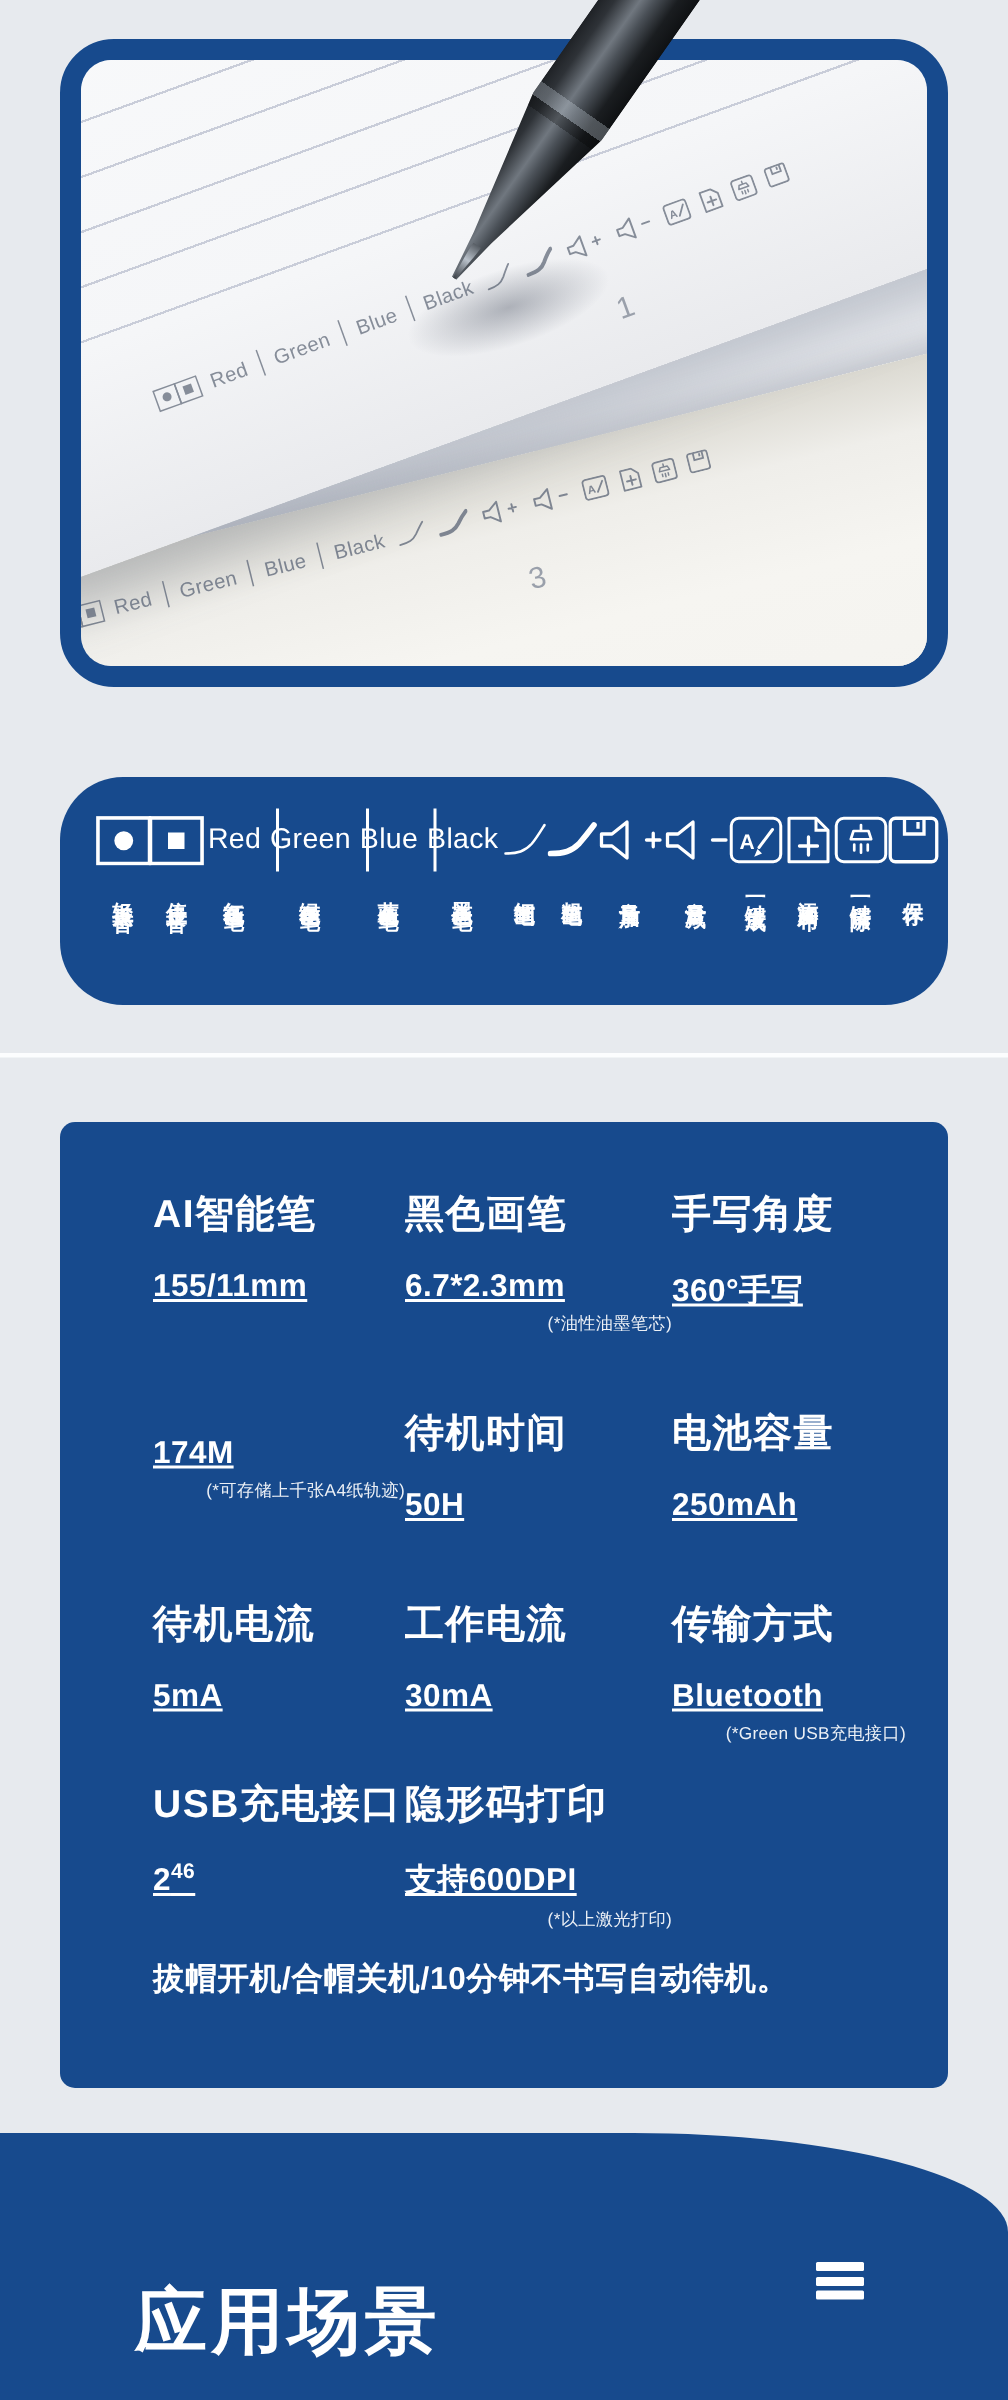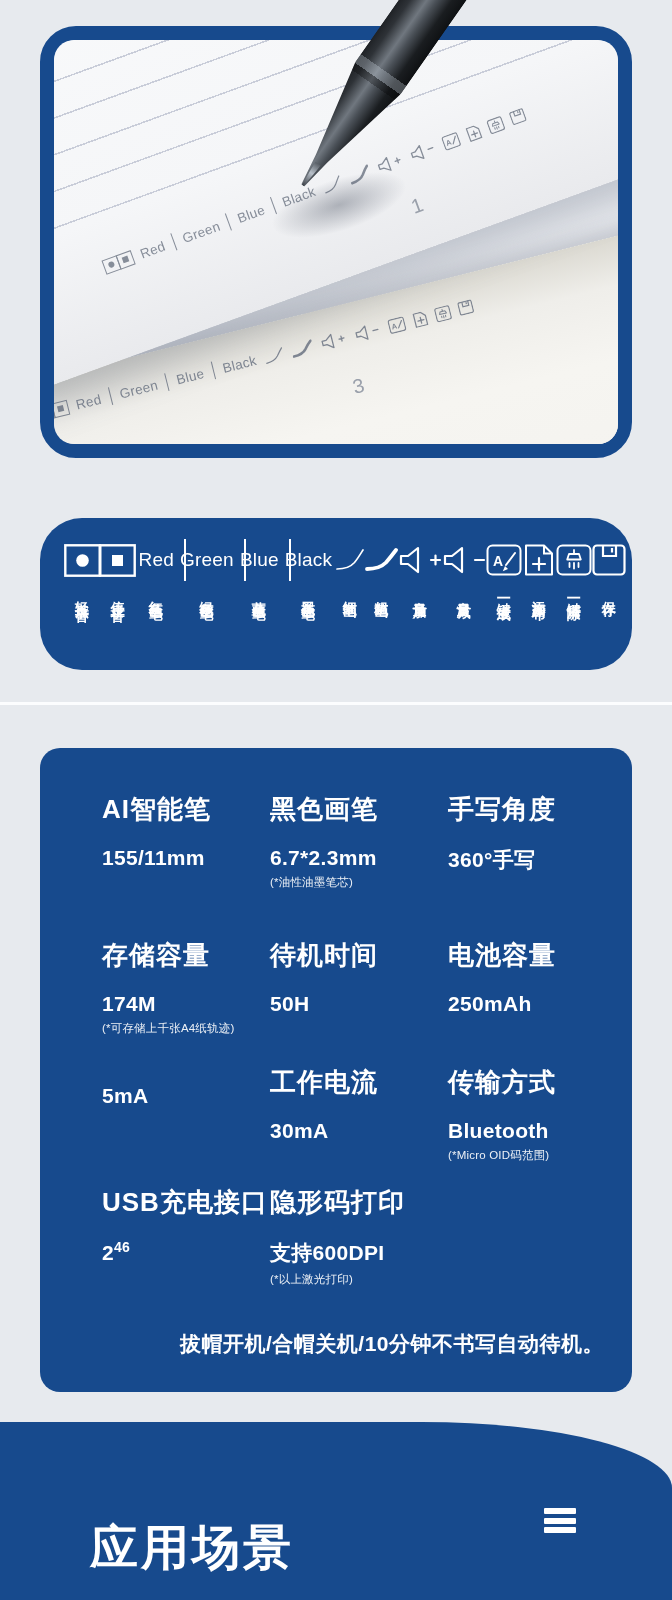--- a/index.html
+++ b/index.html
@@ -90,30 +90,30 @@
     margin-top:8px;writing-mode:vertical-rl;text-orientation:upright;
     font-size:14px;line-height:1;letter-spacing:2px;font-weight:600;
   }
   .rec2 svg{margin-left:-2.4px;}
   .toolbar svg{display:block;}
   
   .divider{position:absolute;left:0;top:702px;width:672px;height:3px;background:#fcfdfe;}
   
   .specs{
     position:absolute;left:40px;top:748px;width:592px;height:644px;
-    background:#174a8d;border-radius:20px;color:#fff;box-sizing:border-box;
+    background:#174a8d;border-radius:10px;color:#fff;box-sizing:border-box;
     padding:44px 28px 0 62px;
   }
   .spec-grid{display:grid;grid-template-columns:168px 178px 1fr;grid-template-rows:146px 127px 120px auto;}
   .c-title{font-size:26px;font-weight:700;letter-spacing:1px;}
-  .c-value{margin-top:19px;font-size:21px;font-weight:700;letter-spacing:.3px;}
+  .c-value{margin-top:19px;font-size:21px;font-weight:700;letter-spacing:.3px;text-decoration:underline;}
   .c-value sup{font-size:14px;}
-  .c-note{margin-top:5px;font-size:11.5px;opacity:.92;letter-spacing:.2px;}
+  .c-note{margin-top:5px;font-size:11.5px;opacity:.92;letter-spacing:.2px;text-align:right;}
   .c-note:empty{display:none;}
-  .footnote{margin-top:43px;font-size:21px;font-weight:700;letter-spacing:.5px;text-align:right;}
+  .footnote{margin-top:18px;font-size:21px;font-weight:700;letter-spacing:.5px;}
   
   .footer{
     position:absolute;left:0;top:1422px;width:672px;height:178px;
     background:#174a8d;border-top-right-radius:250px 66px;color:#fff;
   }
   .f-heading{position:absolute;left:90px;top:94px;font-size:48px;font-weight:700;letter-spacing:3px;}
   .menu{position:absolute;left:544px;top:86px;width:32px;}
   .menu i{display:block;height:6px;background:#fff;border-radius:1px;margin-bottom:3.5px;}
 </style>
 </head>
@@ -369,47 +369,47 @@
         <div class="c-title">黑色画笔</div>
         <div class="c-value">6.7*2.3mm</div>
         <div class="c-note">(*油性油墨笔芯)</div>
       </div>
       <div class="cell">
         <div class="c-title">手写角度</div>
         <div class="c-value">360°手写</div>
 
       </div>
       <div class="cell">
-        <div class="c-title">存储容量</div>
         <div class="c-value">174M</div>
         <div class="c-note">(*可存储上千张A4纸轨迹)</div>
       </div>
       <div class="cell">
         <div class="c-title">待机时间</div>
         <div class="c-value">50H</div>
 
       </div>
       <div class="cell">
         <div class="c-title">电池容量</div>
         <div class="c-value">250mAh</div>
 
       </div>
       <div class="cell">
+        <div class="c-title">待机电流</div>
         <div class="c-value">5mA</div>
 
       </div>
       <div class="cell">
         <div class="c-title">工作电流</div>
         <div class="c-value">30mA</div>
 
       </div>
       <div class="cell">
         <div class="c-title">传输方式</div>
         <div class="c-value">Bluetooth</div>
-        <div class="c-note">(*Micro OID码范围)</div>
+        <div class="c-note">(*Green USB充电接口)</div>
       </div>
       <div class="cell">
         <div class="c-title">USB充电接口</div>
         <div class="c-value"><span>2</span><sup>46</sup></div>
 
       </div>
       <div class="cell">
         <div class="c-title">隐形码打印</div>
         <div class="c-value">支持600DPI</div>
         <div class="c-note">(*以上激光打印)</div>

